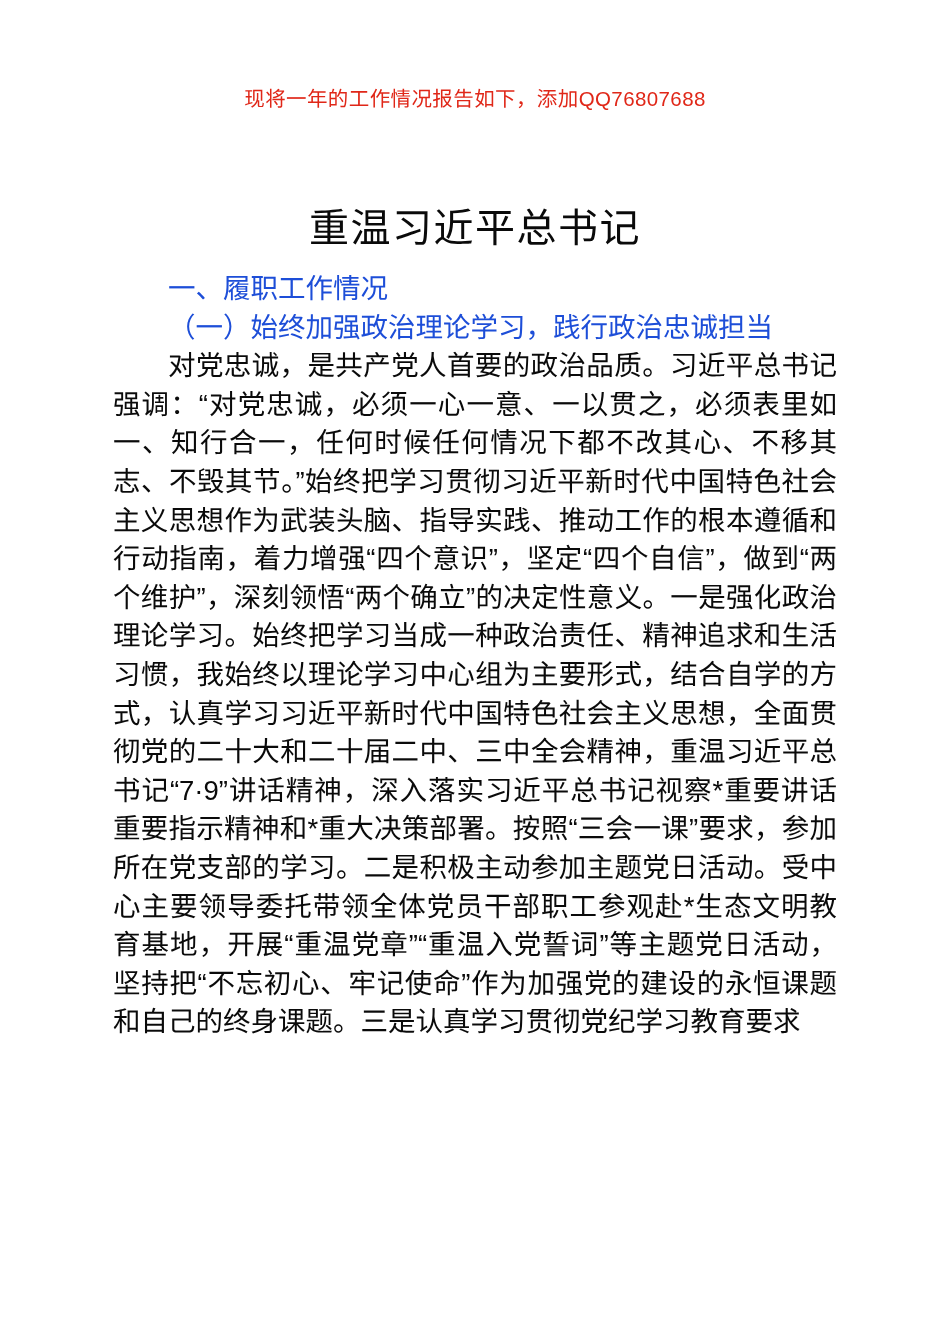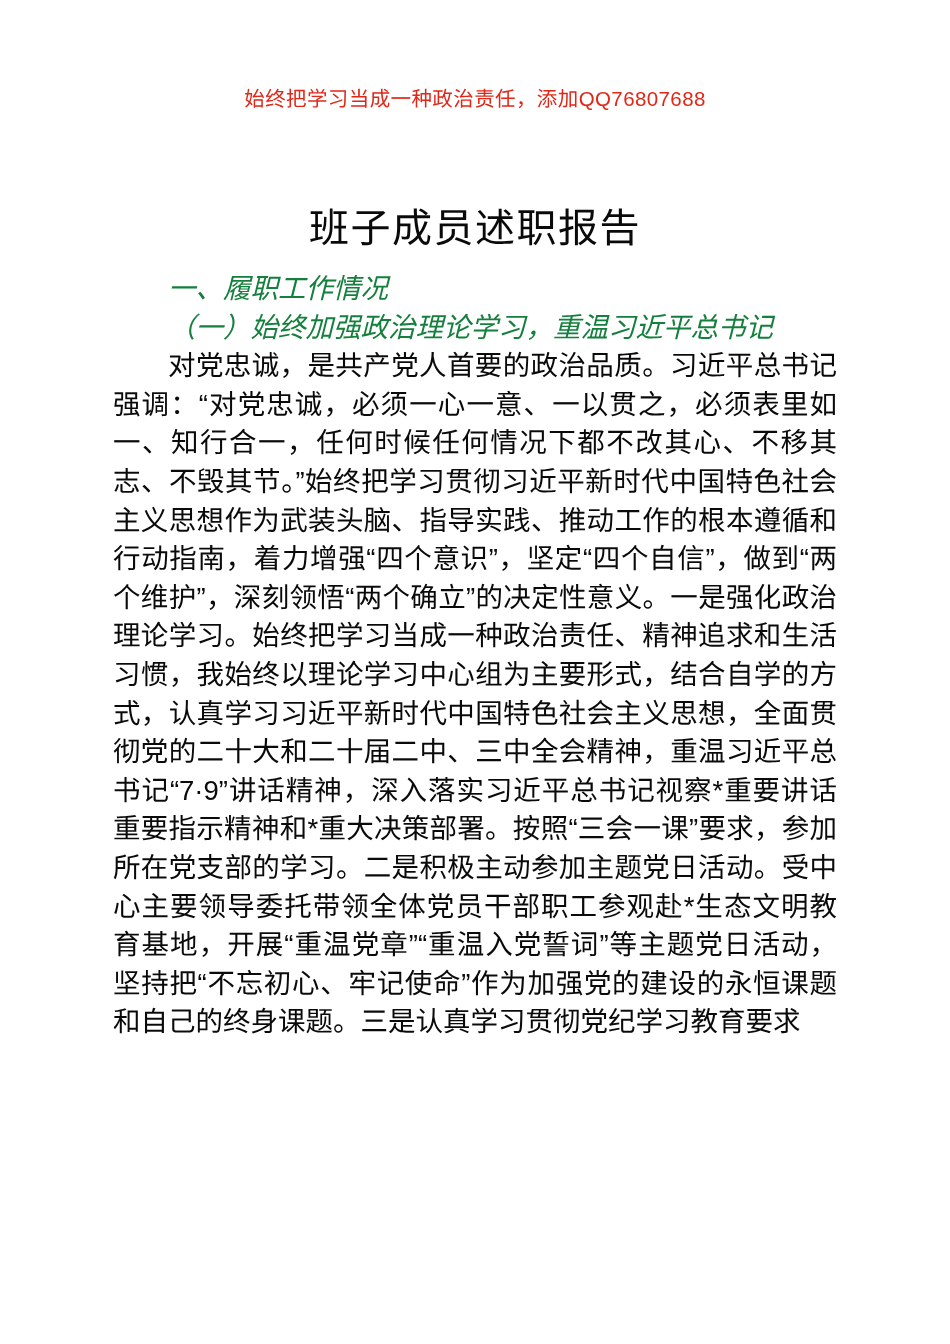--- a/index.html
+++ b/index.html
@@ -72,38 +72,37 @@
     color: #0a0a0a;
     text-indent: 2em;
     word-break: break-all;
   }
 
   .heading-line {
     margin: 0;
     font-size: 27.5px;
     line-height: 38.6px;
     text-indent: 2em;
-    color: #15803d;
+    color: #1d4ed8;
     white-space: nowrap;
-    font-style: italic;
   }
 </style>
 </head>
 <body>
 
 <div class="page">
 
-  <div class="promo-header">始终把学习当成一种政治责任，添加QQ76807688</div>
+  <div class="promo-header">现将一年的工作情况报告如下，添加QQ76807688</div>
 
-  <h1 class="doc-title">班子成员述职报告</h1>
+  <h1 class="doc-title">重温习近平总书记</h1>
 
   <div class="body-block">
 
 
     <p class="heading-line">一、履职工作情况</p>
 
-    <p class="heading-line">（一）始终加强政治理论学习，重温习近平总书记</p>
+    <p class="heading-line">（一）始终加强政治理论学习，践行政治忠诚担当</p>
 
     <p class="para">对党忠诚，是共产党人首要的政治品质。习近平总书记强调：“对党忠诚，必须一心一意、一以贯之，必须表里如一、知行合一，任何时候任何情况下都不改其心、不移其志、不毁其节。”始终把学习贯彻习近平新时代中国特色社会主义思想作为武装头脑、指导实践、推动工作的根本遵循和行动指南，着力增强“四个意识”，坚定“四个自信”，做到“两个维护”，深刻领悟“两个确立”的决定性意义。一是强化政治理论学习。始终把学习当成一种政治责任、精神追求和生活习惯，我始终以理论学习中心组为主要形式，结合自学的方式，认真学习习近平新时代中国特色社会主义思想，全面贯彻党的二十大和二十届二中、三中全会精神，重温习近平总书记“7·9”讲话精神，深入落实习近平总书记视察*重要讲话重要指示精神和*重大决策部署。按照“三会一课”要求，参加所在党支部的学习。二是积极主动参加主题党日活动。受中心主要领导委托带领全体党员干部职工参观赴*生态文明教育基地，开展“重温党章”“重温入党誓词”等主题党日活动，坚持把“不忘初心、牢记使命”作为加强党的建设的永恒课题和自己的终身课题。三是认真学习贯彻党纪学习教育要求</p>
 
   </div>
 
 </div>
 
 </body></html>

